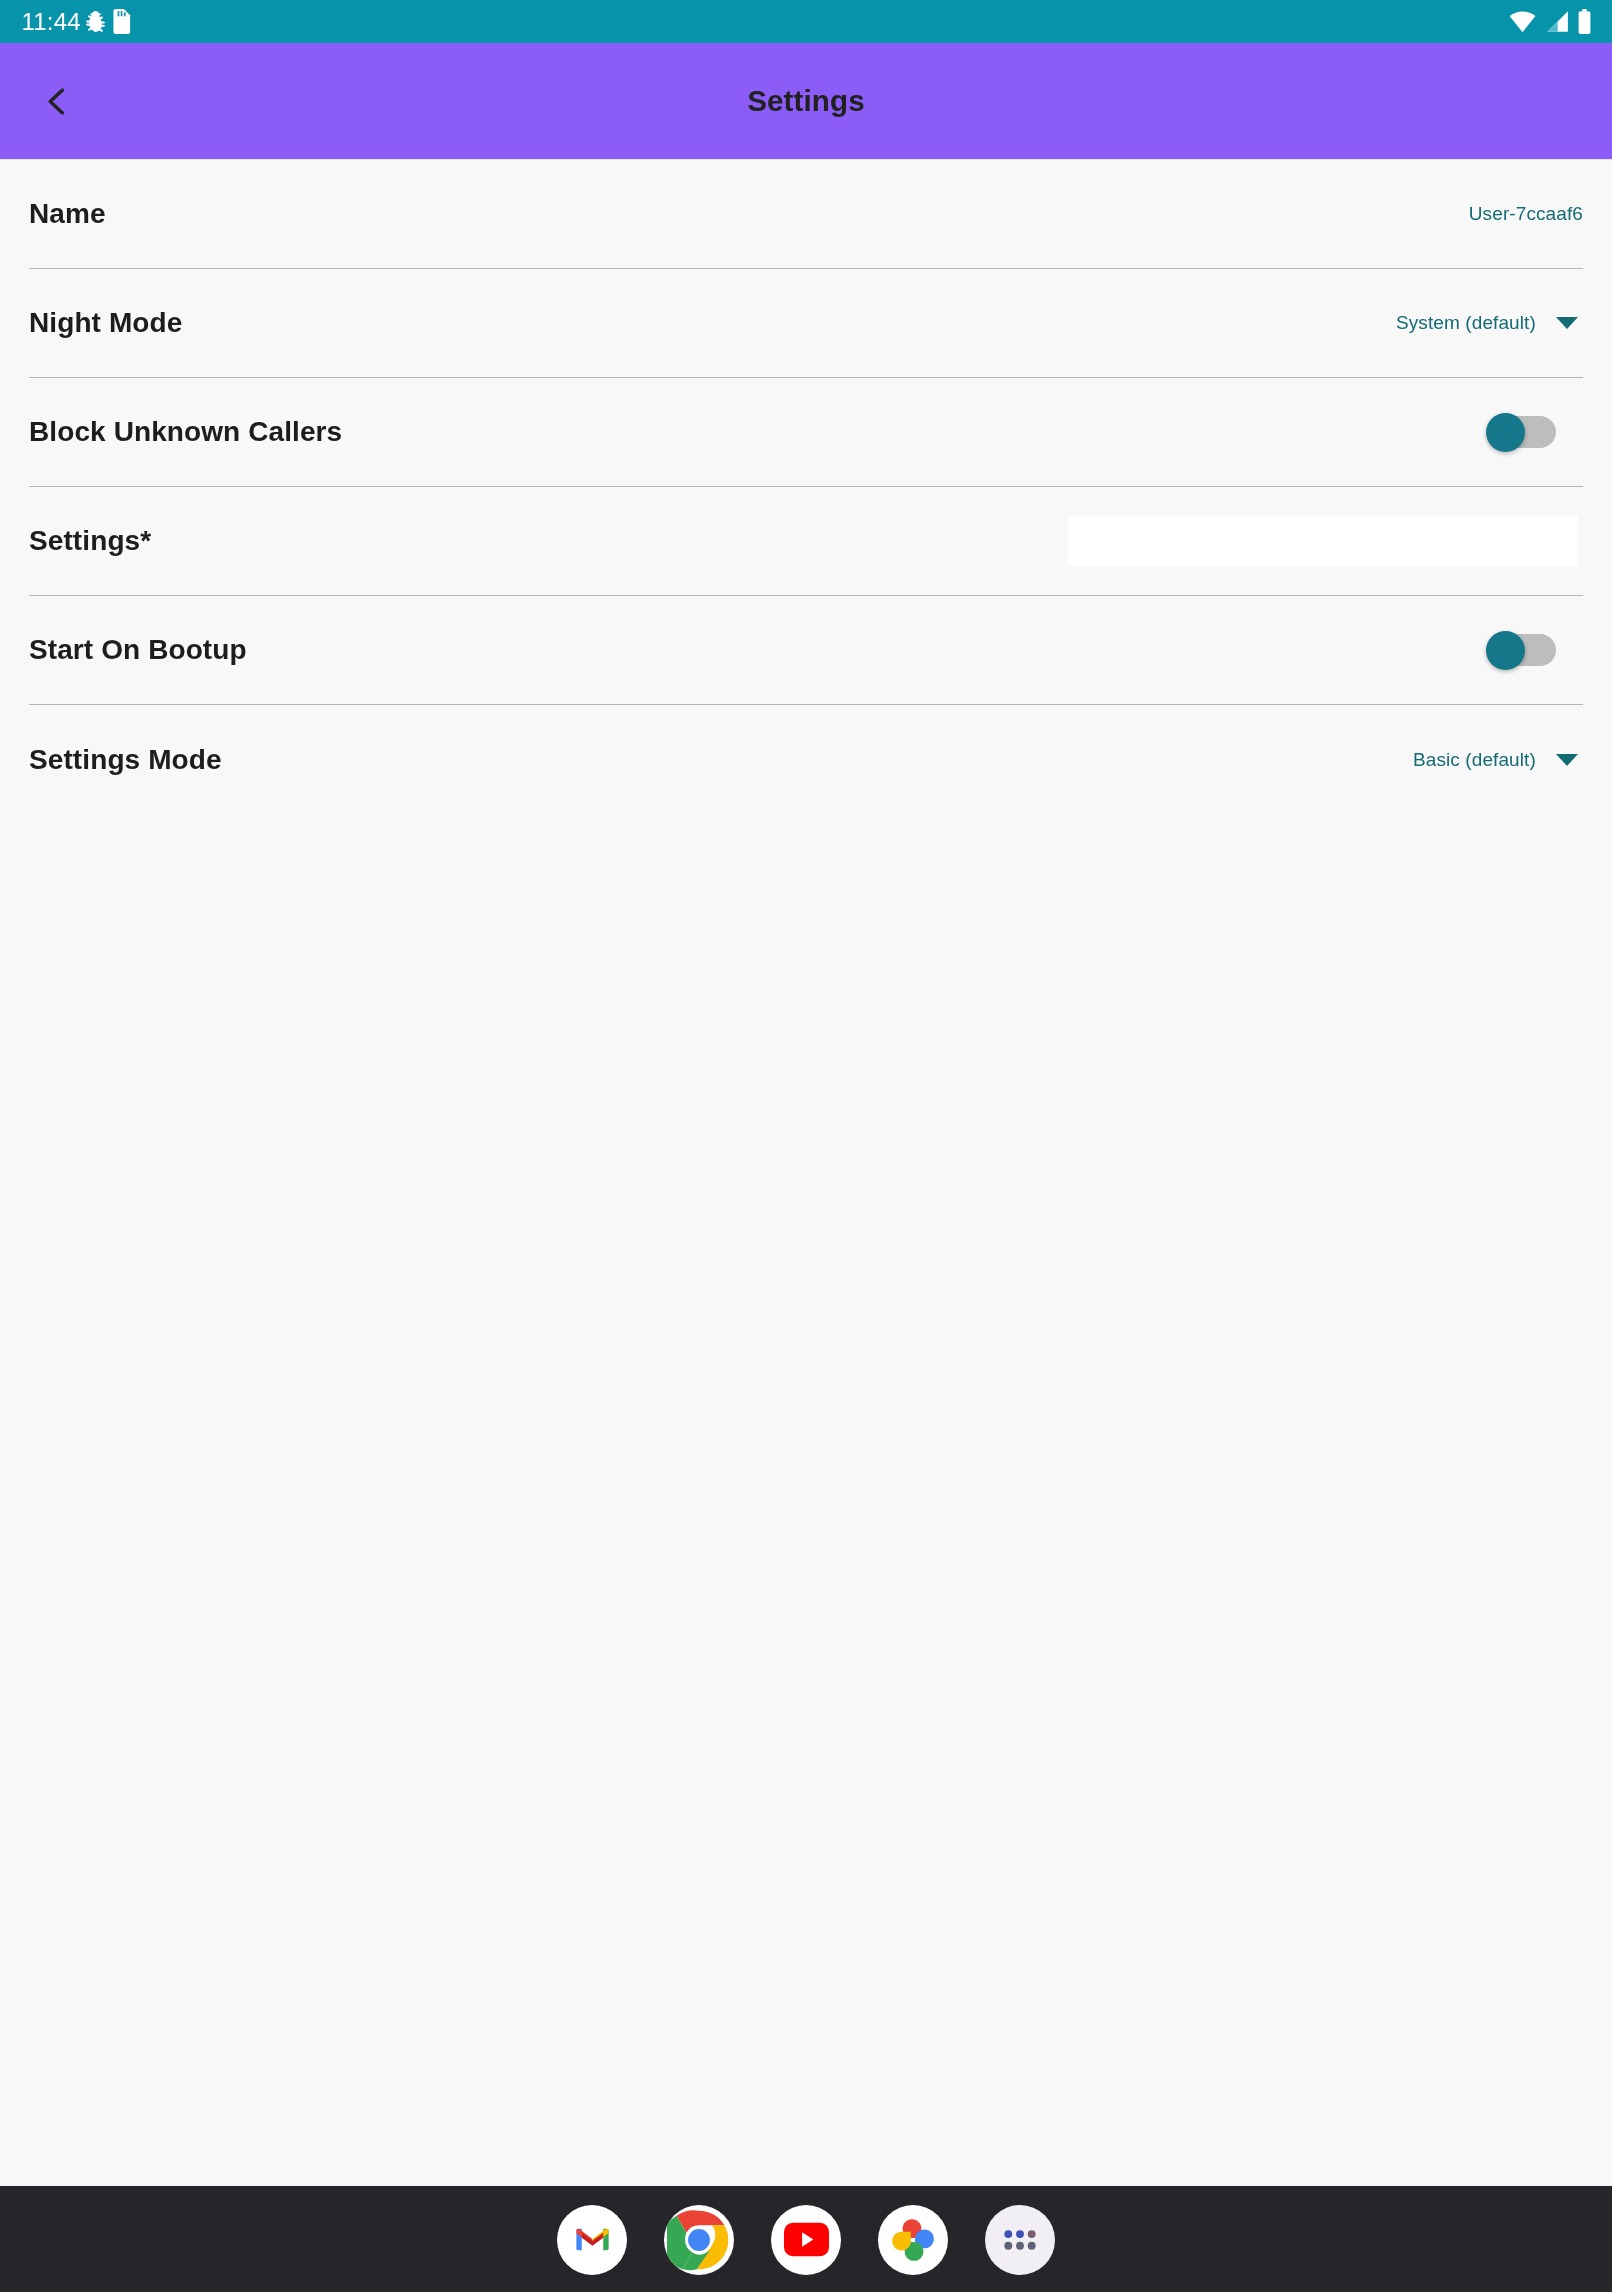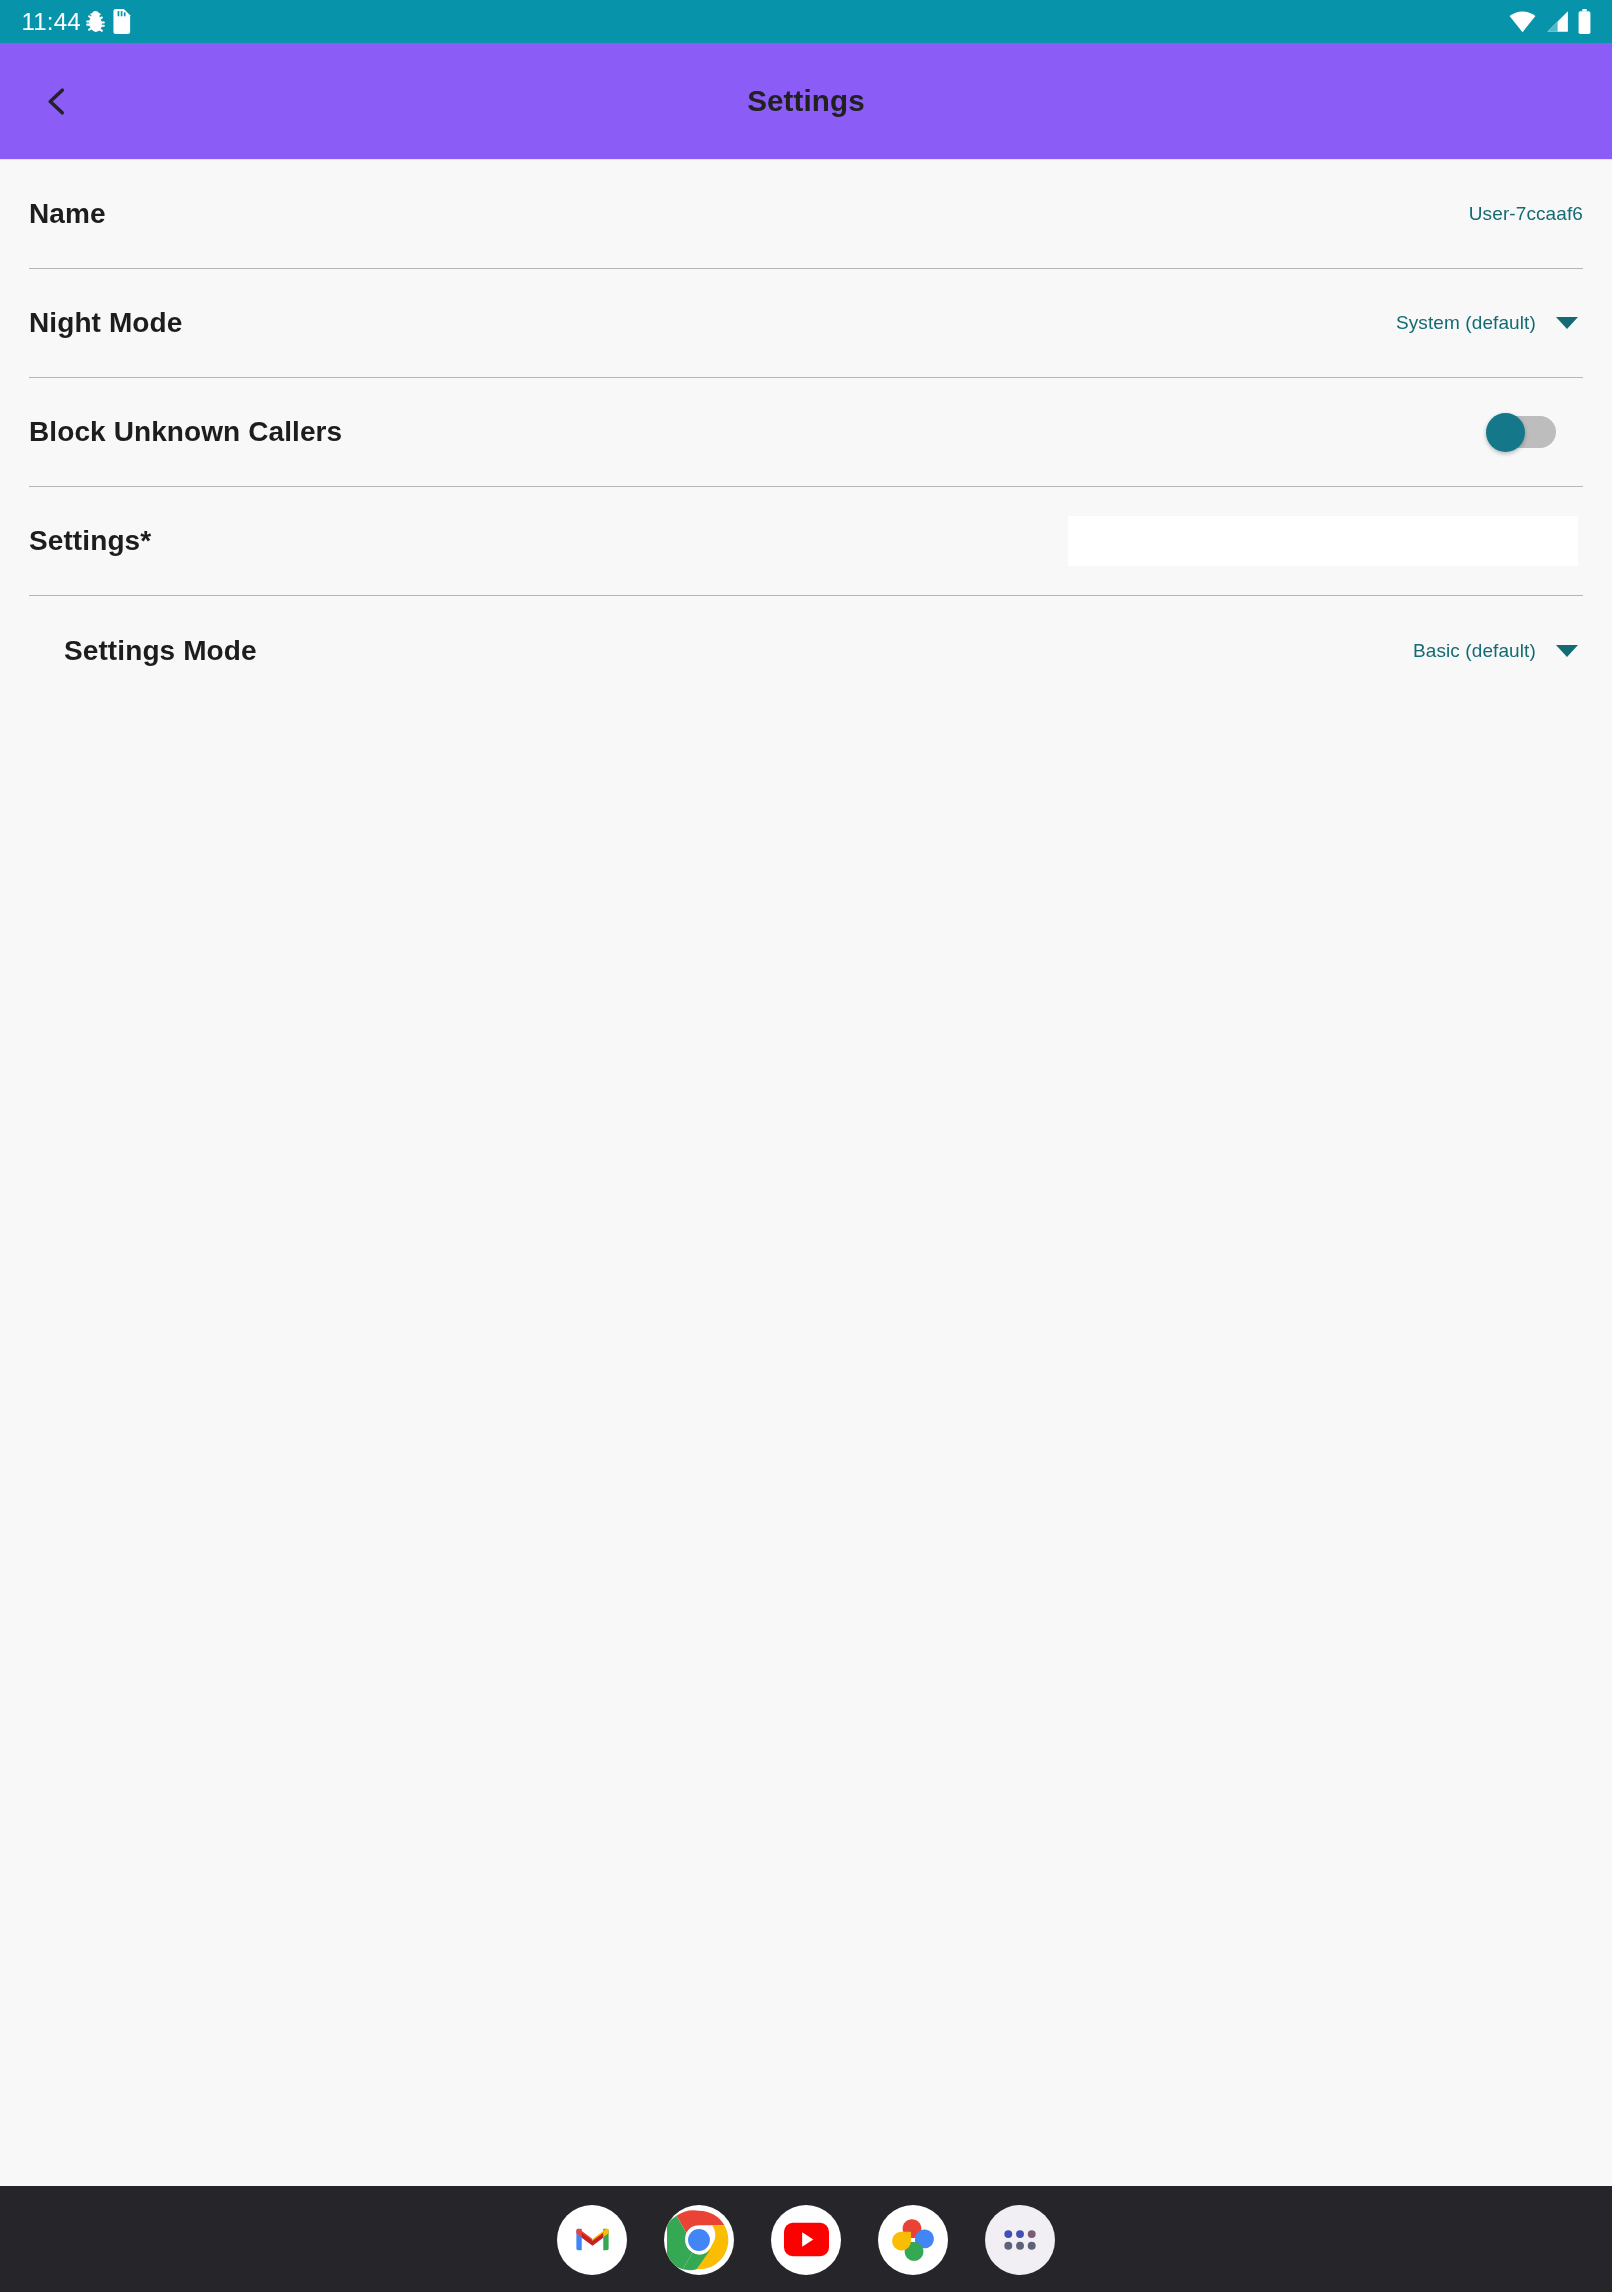--- a/index.html
+++ b/index.html
@@ -82,21 +82,21 @@
     background: #f8f8f8;
   }
   .setting-row {
     min-height: 109px;
     display: flex;
     align-items: center;
     justify-content: space-between;
     border-bottom: 1.8px solid #b5b5b5;
     padding: 0 0;
   }
-  .setting-row.no-border { border-bottom: none; margin-left: 35px; }
+  .setting-row.no-border { border-bottom: none; }
 
   .setting-label {
     font-size: 28px;
     font-weight: 600;
     color: #1d1d1d;
     letter-spacing: 0.1px;
   }
 
   .setting-value-wrap {
     display: flex;
@@ -261,20 +261,27 @@
       <span class="toggle-track"></span>
       <span class="toggle-thumb"></span>
     </div>
   </div>
 
   <div class="setting-row">
     <span class="setting-label">Settings*</span>
     <input class="text-input" type="text" placeholder="" style="">
   </div>
 
+  <div class="setting-row">
+    <span class="setting-label">Start On Bootup</span>
+    <div class="toggle">
+      <span class="toggle-track"></span>
+      <span class="toggle-thumb"></span>
+    </div>
+  </div>
 
   <div class="setting-row no-border">
     <span class="setting-label">Settings Mode</span>
     <div class="setting-value-wrap">
       <span class="setting-value">Basic (default)</span>
       <span class="caret"></span>
     </div>
   </div>
 
 </div>

